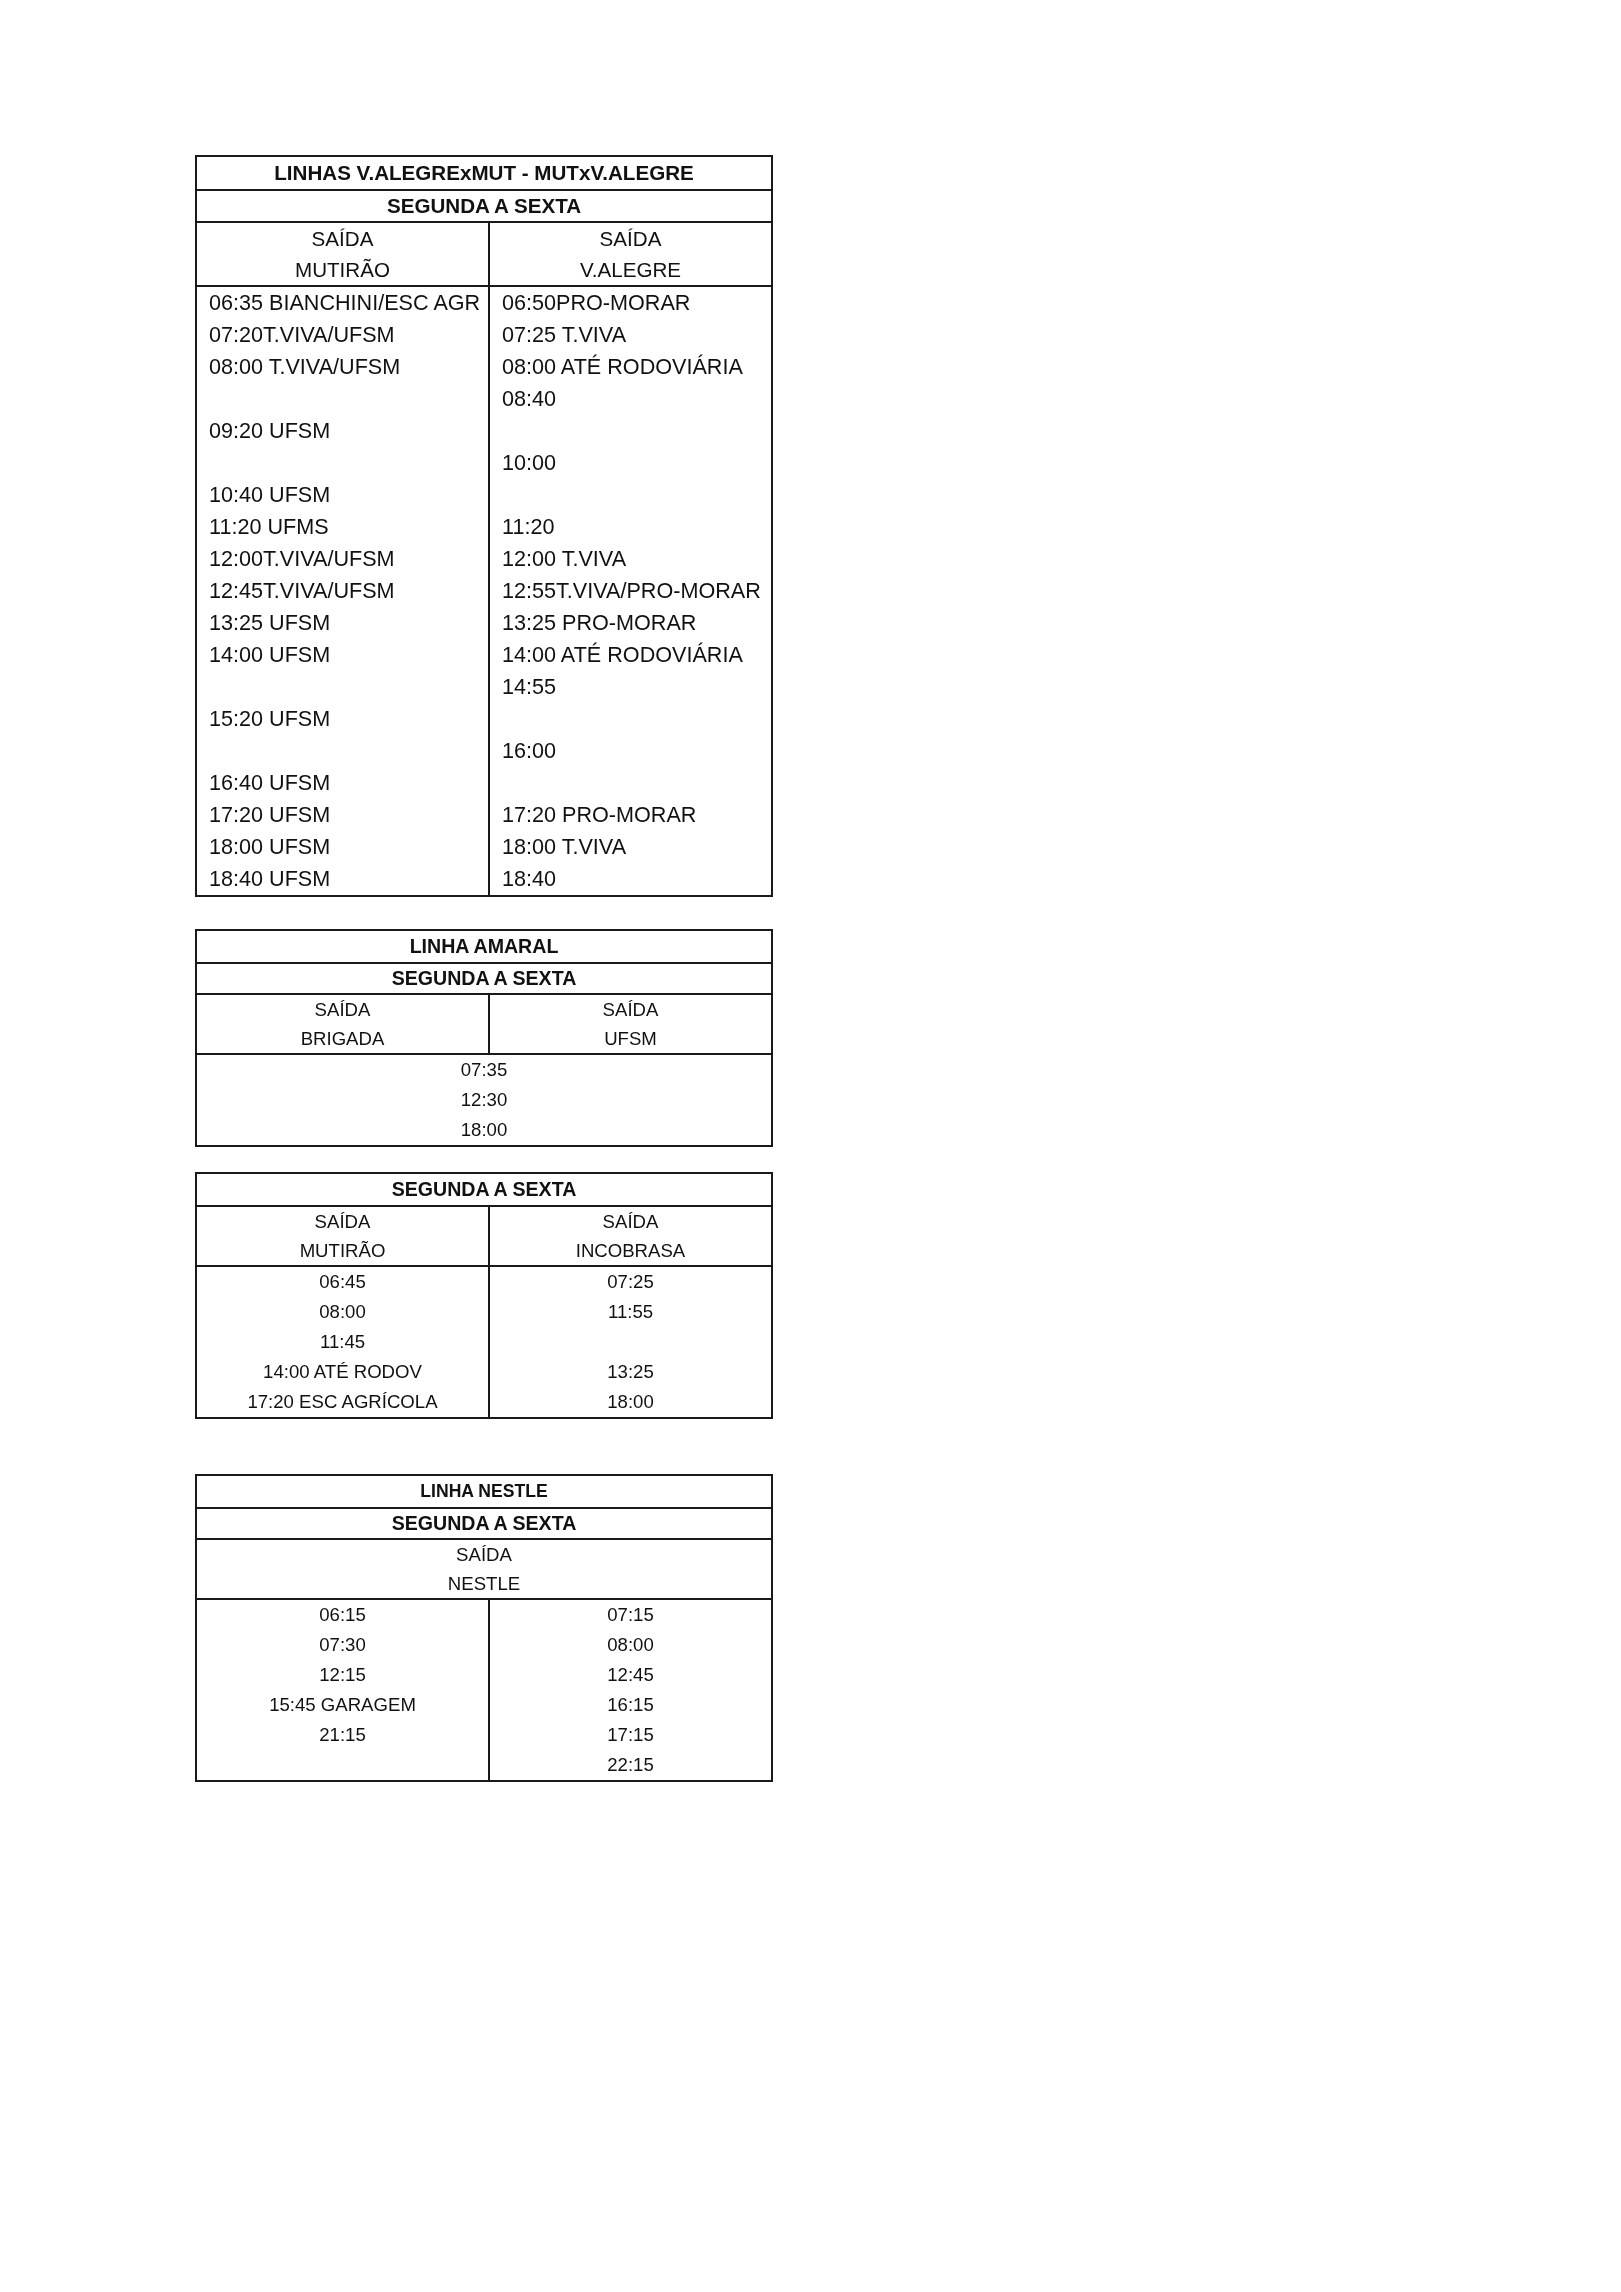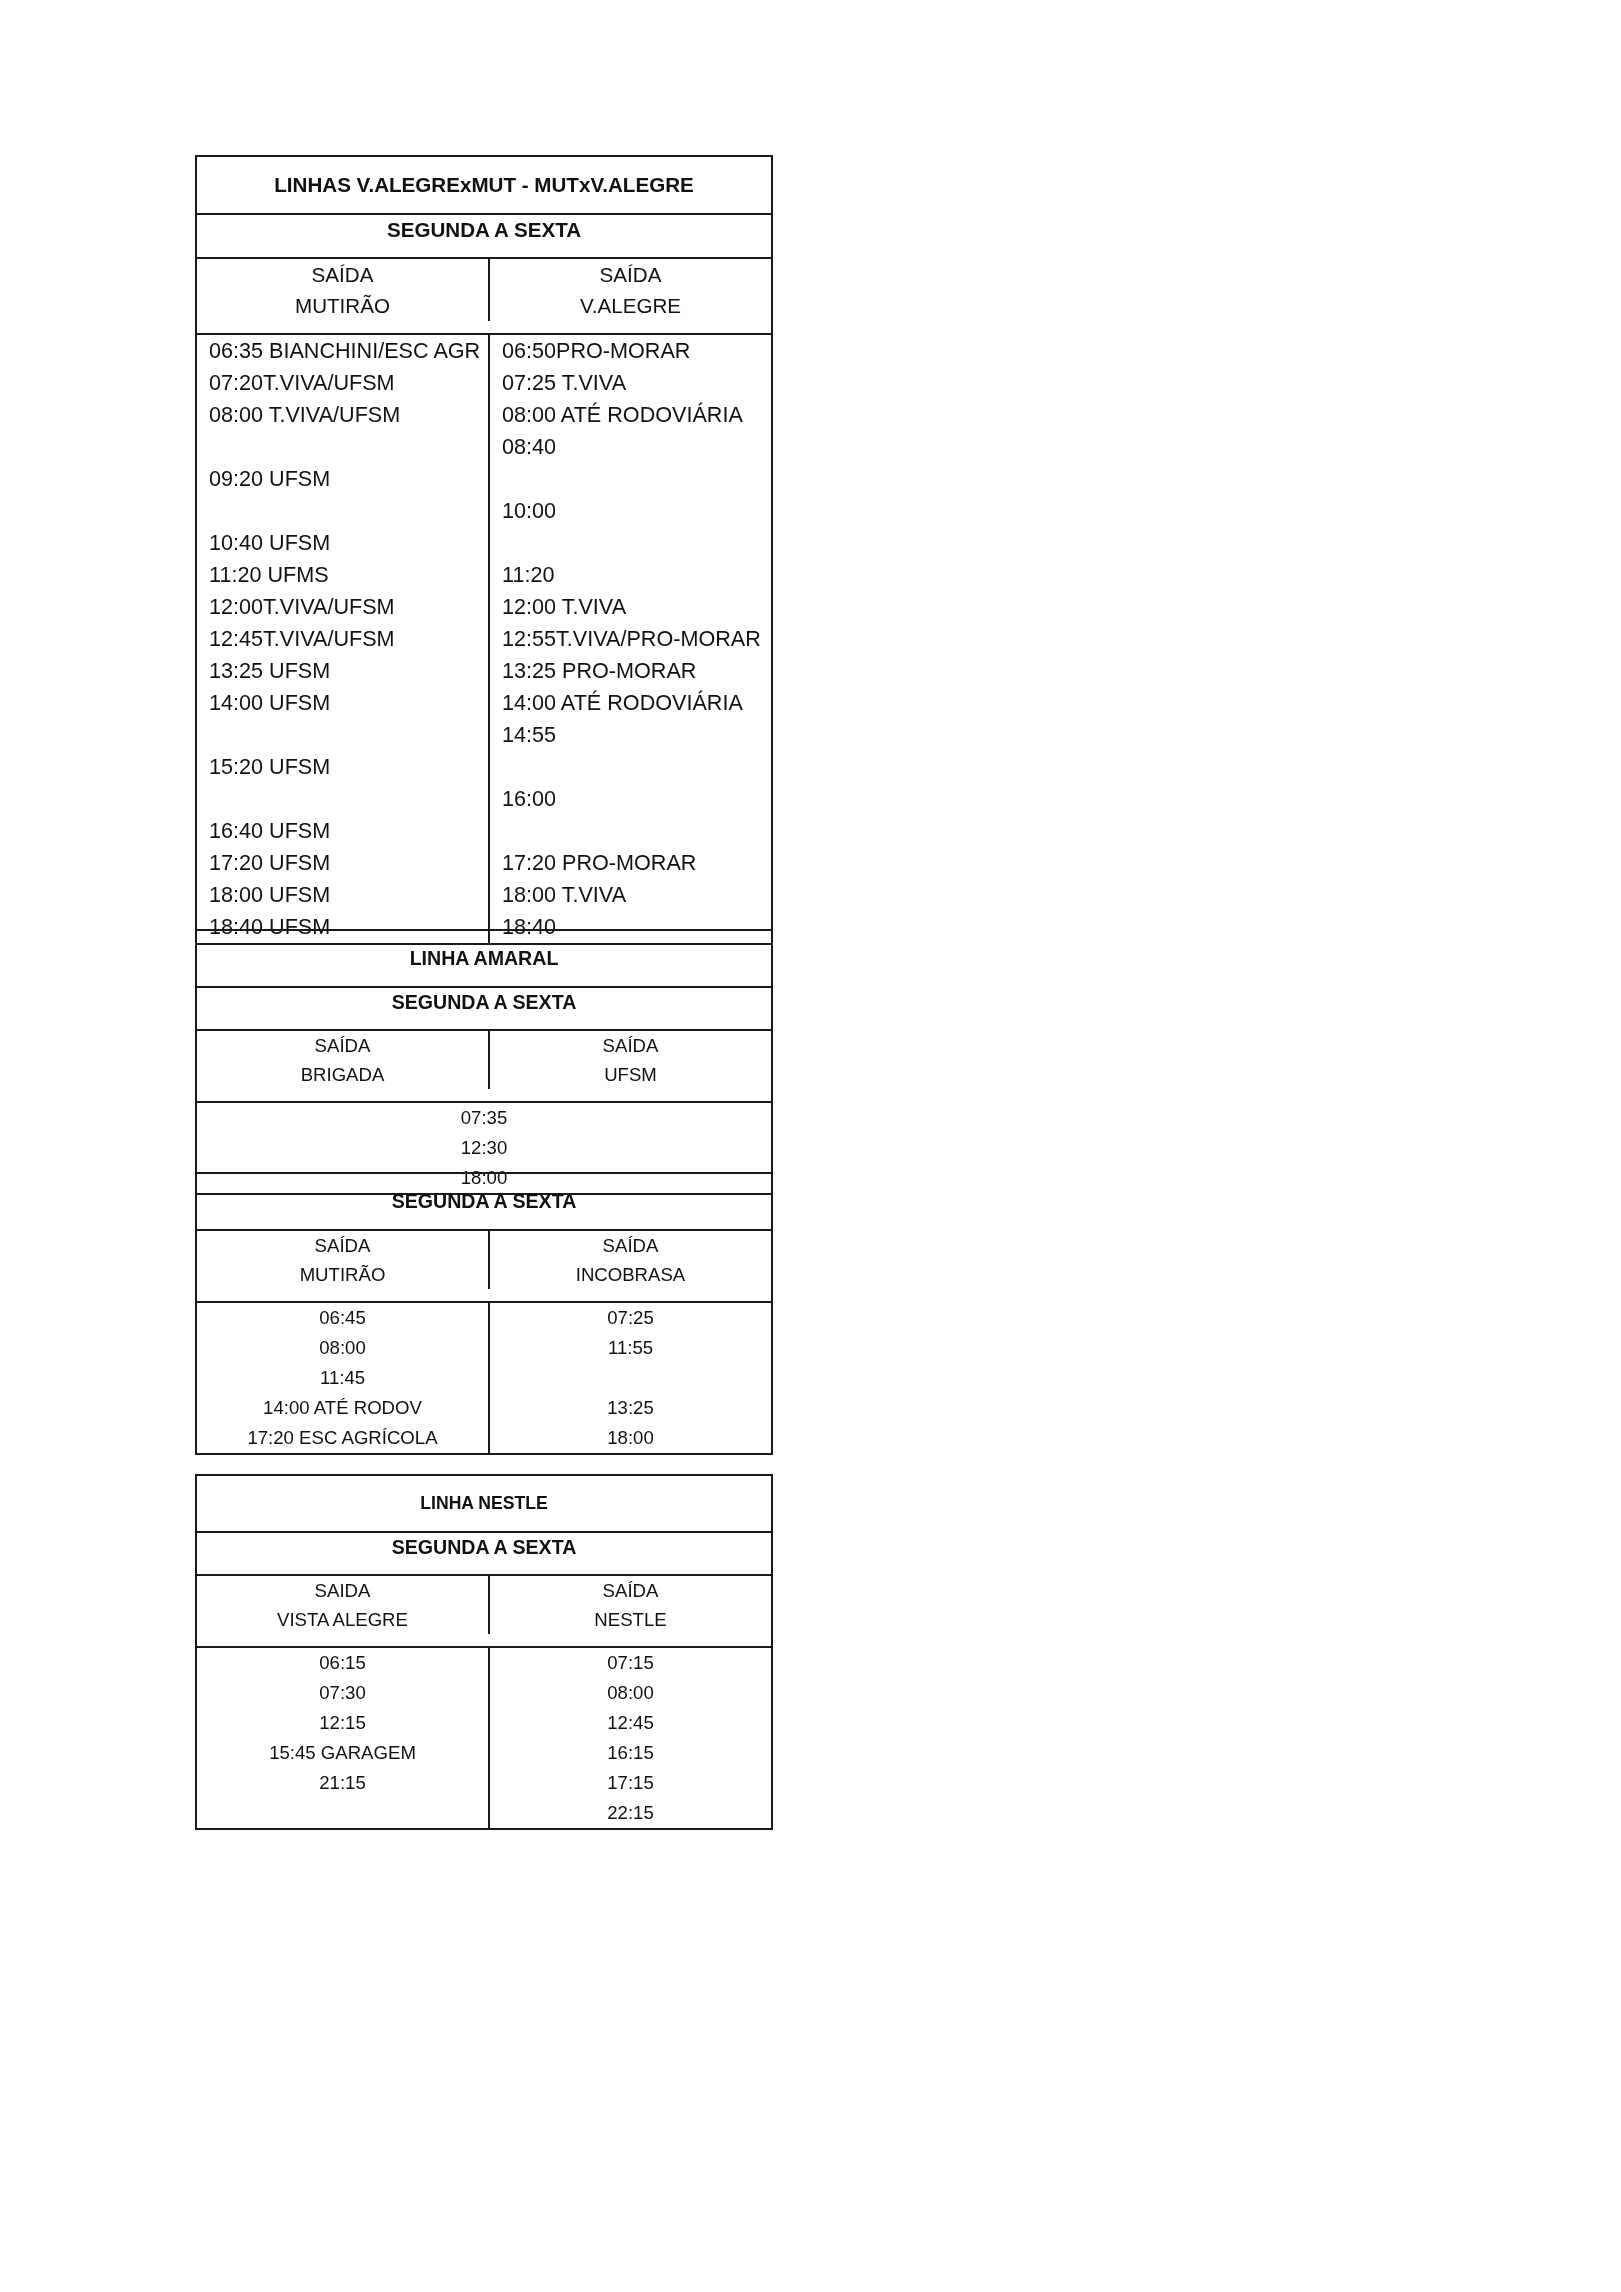--- a/index.html
+++ b/index.html
@@ -1,18 +1,18 @@
 <!DOCTYPE html>
 <html><head>
 <meta charset="utf-8">
 <style>
   html, body { margin: 0; padding: 0; background: #ffffff; }
   body { width: 1621px; height: 2293px; position: relative; font-family: "Liberation Sans", "DejaVu Sans", sans-serif; color: #111; }
   .sched { position: absolute; left: 195px; width: 578px; border: 2px solid #1a1a1a; box-sizing: border-box; border-collapse: collapse; }
-  .sched .row { display: flex; border-top: 2px solid #1a1a1a; box-sizing: border-box; margin-top: 12px; }
+  .sched .row { display: flex; border-top: 2px solid #1a1a1a; box-sizing: border-box; }
   .sched .row:first-child { border-top: none; }
   .sched .title { justify-content: center; align-items: center; font-weight: bold; }
   .sched .cols { display: flex; }
   .sched .col { box-sizing: border-box; display: flex; flex-direction: column; }
   .sched .col.l { width: 293px; border-right: 2px solid #1a1a1a; }
   .sched .col.r { flex: 1; }
   .cell { white-space: nowrap; box-sizing: border-box; }
 
   
   #t1 { top: 155px; }
@@ -140,24 +140,20 @@
       <div class="cell">13:25</div>
       <div class="cell">18:00</div>
     </div>
   </div>
 </div>
 
 <div class="sched small" id="t4">
   <div class="row title sm">LINHA NESTLE</div>
   <div class="row title">SEGUNDA A SEXTA</div>
   <div class="row cols hdr">
-    <div class="col l">
-      <div class="cell">SAIDA</div>
-      <div class="cell">VISTA ALEGRE</div>
-    </div>
     <div class="col r">
       <div class="cell">SAÍDA</div>
       <div class="cell">NESTLE</div>
     </div>
   </div>
   <div class="row cols body">
     <div class="col l">
       <div class="cell">06:15</div>
       <div class="cell">07:30</div>
       <div class="cell">12:15</div>

